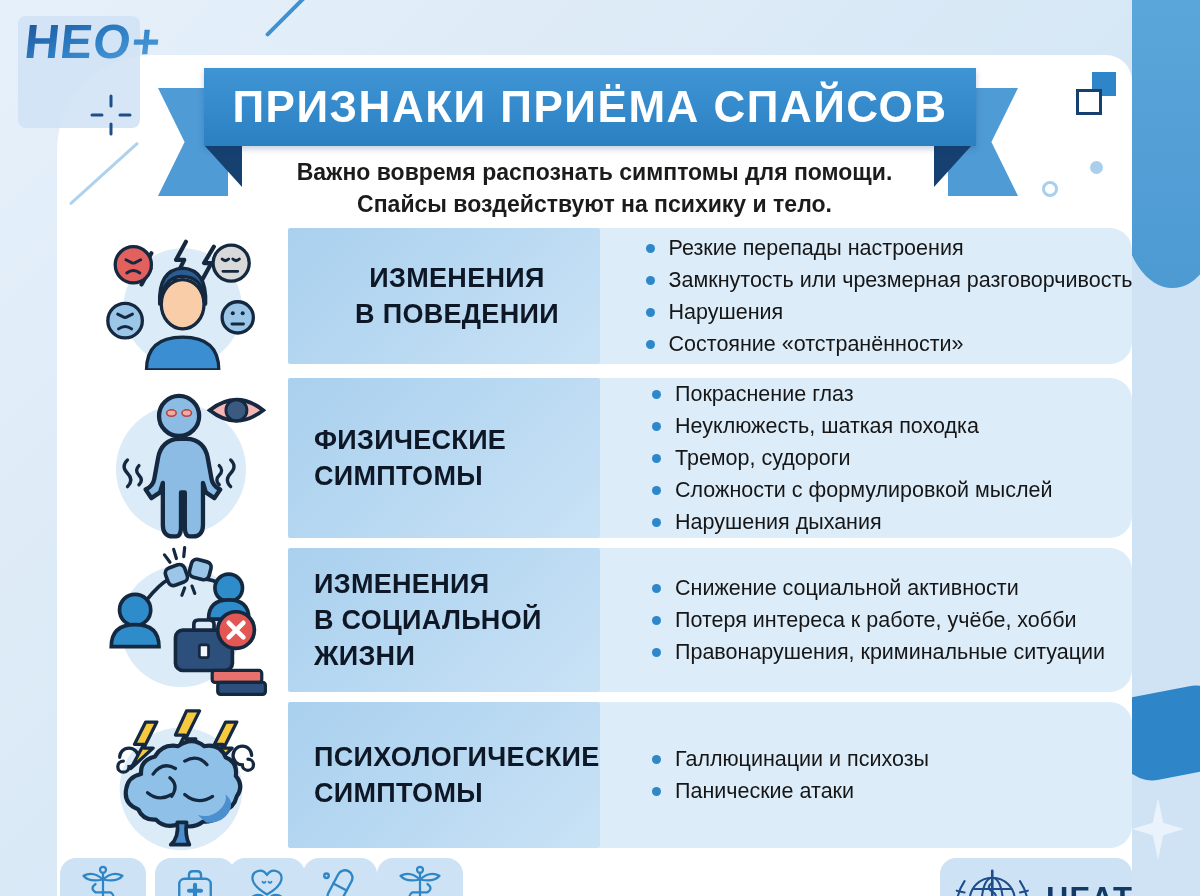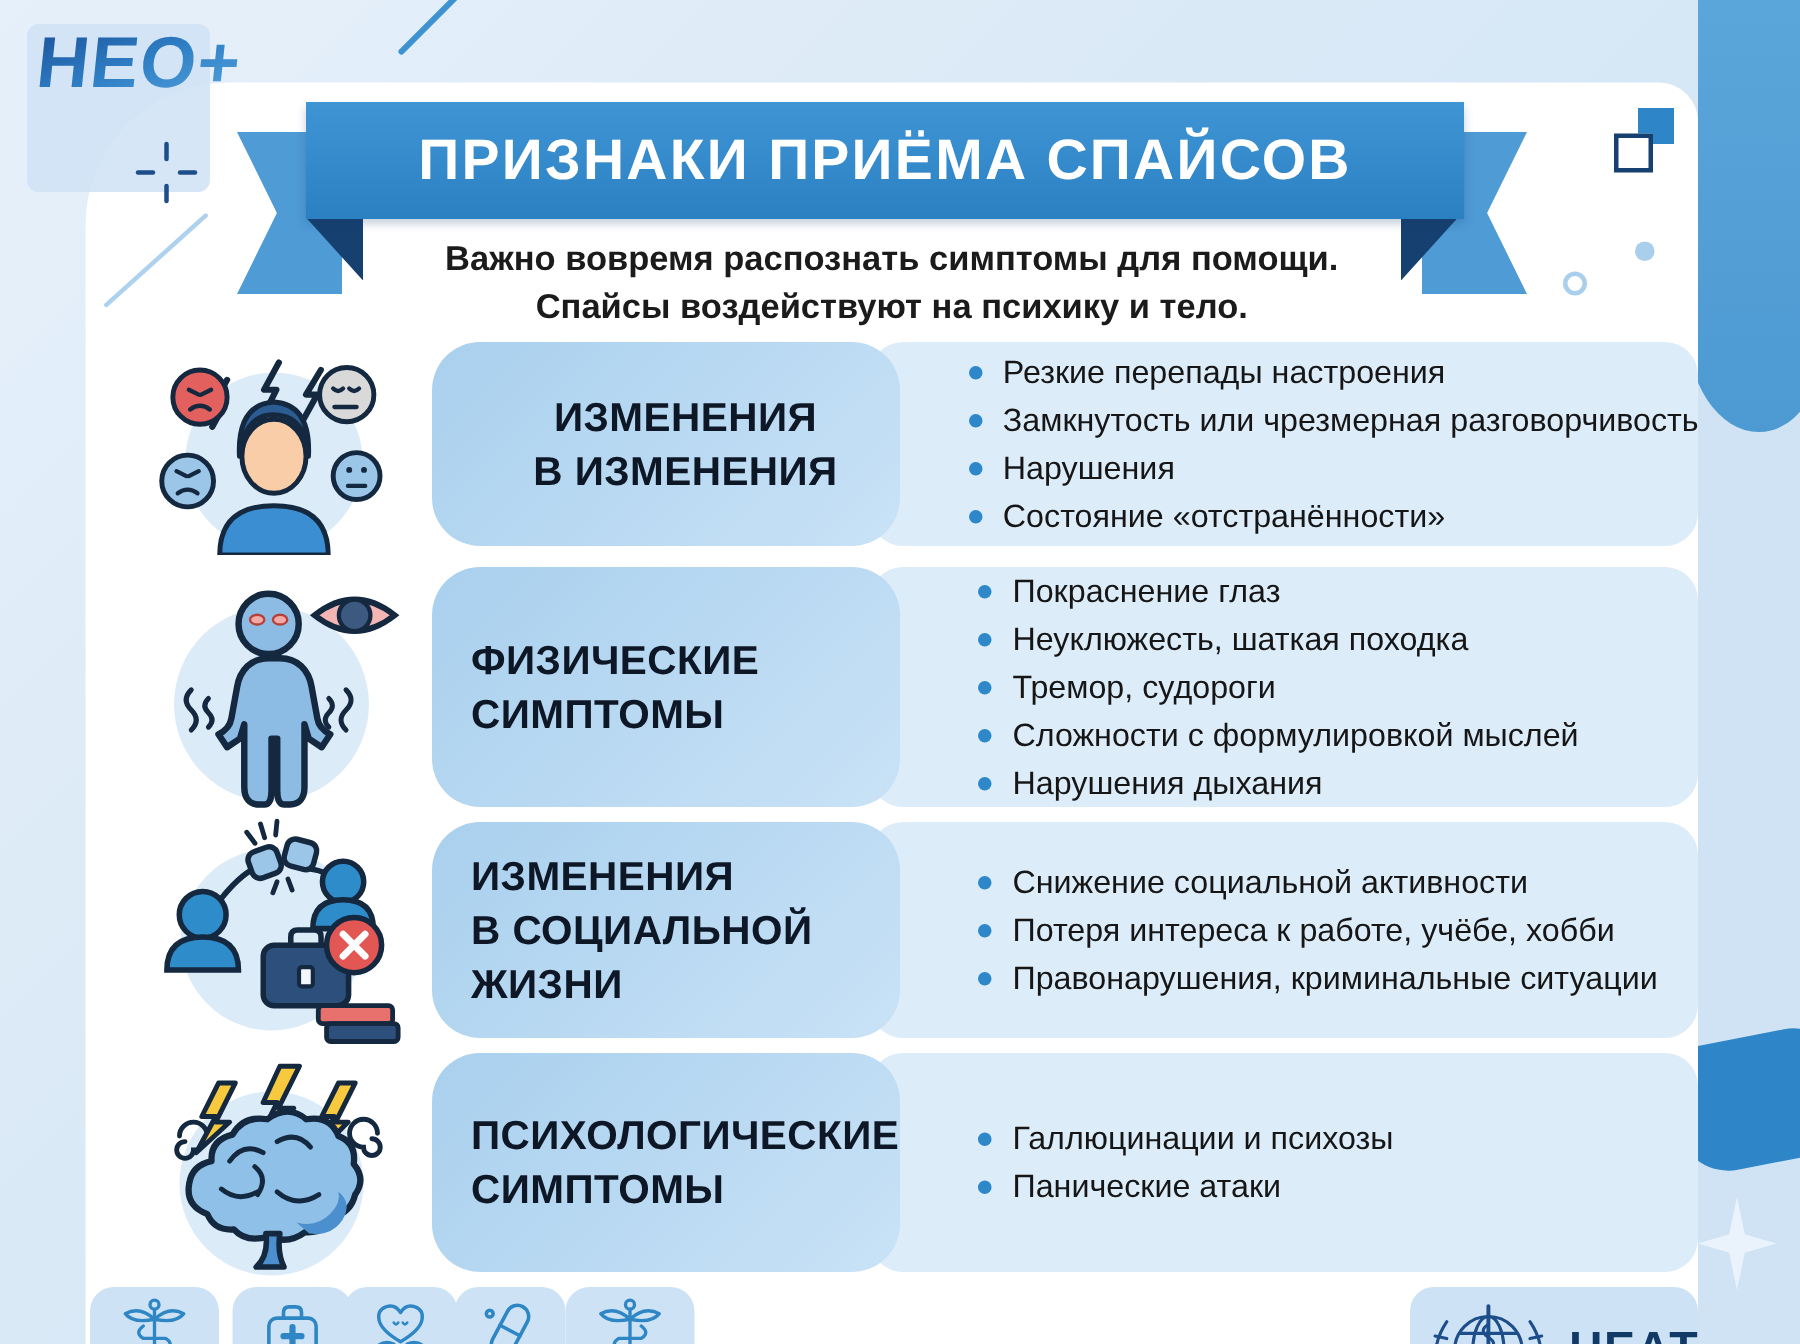--- a/index.html
+++ b/index.html
@@ -32,29 +32,29 @@
   
   .ribbon-tail{position:absolute;top:88px;width:70px;height:108px;background:#4f9bd6;}
   .tail-left{left:158px;clip-path:polygon(0 0,100% 0,100% 100%,0 100%,38% 50%);}
   .tail-right{left:948px;clip-path:polygon(0 0,100% 0,62% 50%,100% 100%,0 100%);}
   .ribbon-fold{position:absolute;top:145px;width:38px;height:42px;background:#16406f;}
   .fold-left{left:204px;clip-path:polygon(0 0,100% 0,100% 100%);}
   .fold-right{left:934px;clip-path:polygon(0 0,100% 0,0 100%);}
   .ribbon-band{position:absolute;left:204px;top:68px;width:772px;height:78px;
     background:linear-gradient(180deg,#3f95d4,#2b80c2);display:flex;align-items:center;justify-content:center;
     box-shadow:0 3px 6px rgba(20,60,110,.25);}
-  .ribbon-band .title{color:#ffffff;font-weight:bold;font-size:38px;letter-spacing:1.5px;white-space:nowrap;}
+  .ribbon-band .title{color:#ffffff;font-weight:bold;font-size:44px;letter-spacing:1.5px;white-space:nowrap;}
   
   .intro{position:absolute;left:57px;top:156px;width:1075px;text-align:center;color:#1b1b1b;}
   .intro div{font-size:23px;font-weight:bold;line-height:32px;}
   
   .section{position:absolute;left:57px;width:1075px;}
   .sec-icon{position:absolute;left:24px;top:0;width:200px;height:100%;}
   .sec-icon svg{width:100%;height:100%;}
-  .sec-label{position:absolute;left:231px;top:6px;width:312px;z-index:2;border-radius:32px;
+  .sec-label{position:absolute;left:231px;top:6px;width:312px;z-index:2;border-radius:2px;
     background:linear-gradient(135deg,#a9d0ee,#c9e2f6);display:flex;flex-direction:column;justify-content:center;padding-left:26px;}
   .sec-label .tl{font-size:27px;font-weight:bold;color:#0e1726;line-height:36px;letter-spacing:.3px;}
   .sec-list{position:absolute;left:523px;top:6px;width:552px;z-index:1;border-radius:22px;background:#dcecf9;
     display:flex;flex-direction:column;justify-content:center;padding-left:72px;padding-right:6px;}
   .sec-list ul{list-style:none;}
   .sec-list li{position:relative;padding-left:23px;font-size:21.5px;color:#161616;margin:5px 0;line-height:27px;white-space:nowrap;}
   .sec-list li::before{content:"";position:absolute;left:0;top:9px;width:9px;height:9px;border-radius:50%;background:#2d87c9;}
   #sec-0{top:222px;height:148px;} #sec-0 .sec-label,#sec-0 .sec-list{height:136px;align-items:center;}
   #sec-1{top:372px;height:172px;} #sec-1 .sec-label,#sec-1 .sec-list{height:160px;}
   #sec-2{top:542px;height:156px;} #sec-2 .sec-label,#sec-2 .sec-list{height:144px;}
@@ -146,21 +146,21 @@
         <circle cx="163" cy="111" r="2.4" fill="#14283f"></circle>
           <circle cx="175" cy="111" r="2.4" fill="#14283f"></circle>
         <path d="M162 124 h14" stroke="#14283f" stroke-width="3.5" stroke-linecap="round"></path>
         <path d="M58 180 q0 -40 44 -40 q44 0 44 40 z" fill="#3c8ed2" stroke="#14283f" stroke-width="4"></path>
         <ellipse cx="102" cy="100" rx="26" ry="30" fill="#f8cda7" stroke="#14283f" stroke-width="4"></ellipse>
         <path d="M74 100 Q72 58 102 56 Q132 58 130 100 Q128 74 112 68 Q92 62 82 76 Q75 86 74 100 Z" fill="#2b5d92" stroke="#14283f" stroke-width="4" stroke-linejoin="round"></path>
       </svg>
     </div>
     <div class="sec-label">
       <div class="tl">ИЗМЕНЕНИЯ</div>
-      <div class="tl">В ИЗМЕНЕНИЯ</div>
+      <div class="tl">В ПОВЕДЕНИИ</div>
     </div>
     <div class="sec-list">
       <ul>
         <li>Резкие перепады настроения</li>
         <li>Замкнутость или чрезмерная разговорчивость</li>
         <li>Нарушения</li>
         <li>Состояние «отстранённости»</li>
       </ul>
     </div>
   </div>

